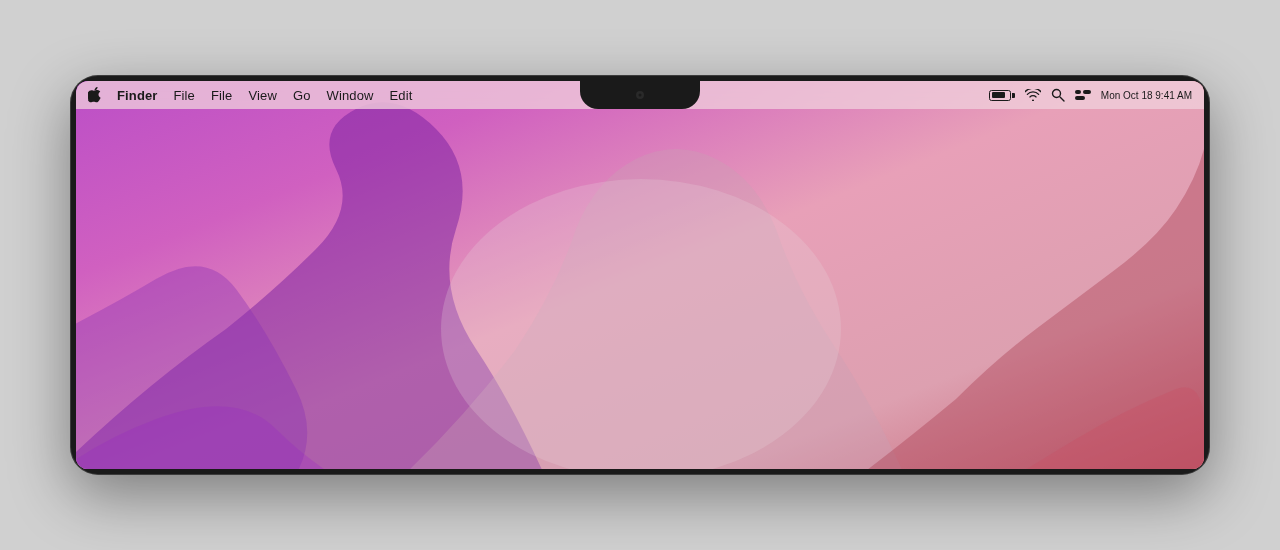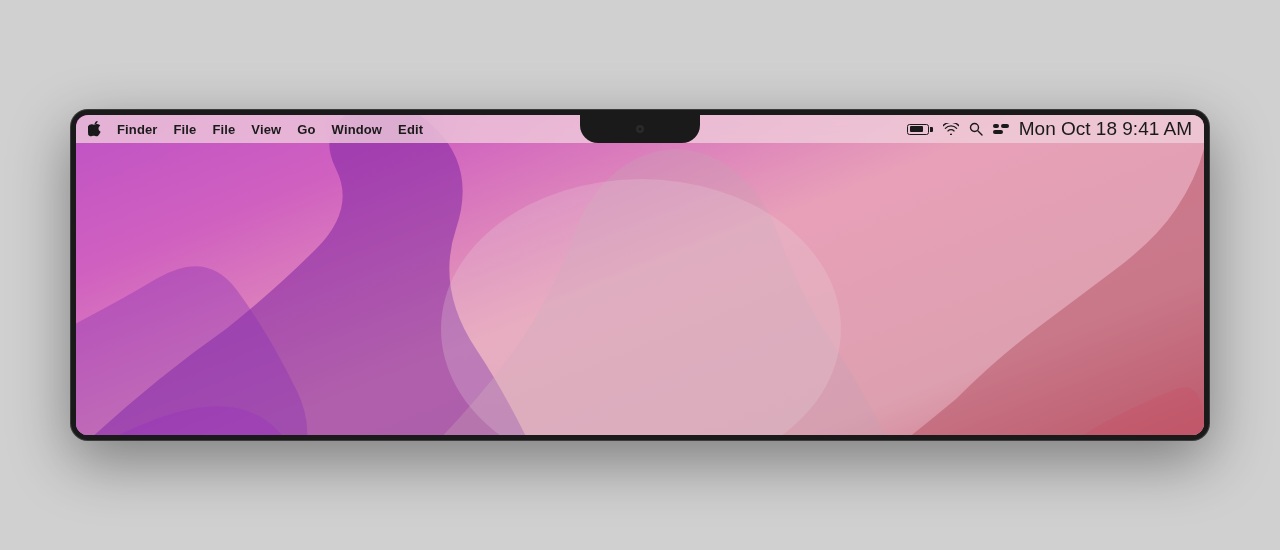--- a/index.html
+++ b/index.html
@@ -10,23 +10,23 @@
       background: #d0d0d0;
       display: flex;
       align-items: center;
       justify-content: center;
       font-family: -apple-system, BlinkMacSystemFont, 'SF Pro Text', 'Helvetica Neue', sans-serif;
       overflow: hidden;
     }
 
     .mac-frame {
       width: 1140px;
-      height: 332px;
-      background: #1a1a1a;
-      border-radius: 18px;
+      height: 400px;
+      background: #1a1a1a;
+      border-radius: 28px;
       padding: 6px;
       box-shadow: 0 20px 60px rgba(0,0,0,0.4), 0 0 0 1px rgba(255,255,255,0.15) inset;
       position: relative;
     }
 
     .screen {
       width: 100%;
       height: 100%;
       border-radius: 12px;
       overflow: hidden;
@@ -88,21 +88,20 @@
       color: #1a1a1a;
       cursor: default;
     }
 
     .menu-item {
       font-size: 13px;
       color: #1a1a1a;
       cursor: default;
       letter-spacing: 0.01em;
       white-space: nowrap;
-      font-weight: bold;
     }
 
     .menu-item.finder-bold {
       font-weight: 600;
     }
 
     .menubar-right {
       margin-left: auto;
       display: flex;
       align-items: center;
@@ -143,21 +142,21 @@
     }
 
     .battery-tip {
       width: 2.5px;
       height: 5px;
       background: #1a1a1a;
       border-radius: 0 1px 1px 0;
     }
 
     .datetime {
-      font-size: 19px;
+      font-size: 10px;
       color: #1a1a1a;
       white-space: nowrap;
     }
 
     
     .notch {
       position: absolute;
       top: 0;
       left: 50%;
       transform: translateX(-50%);

